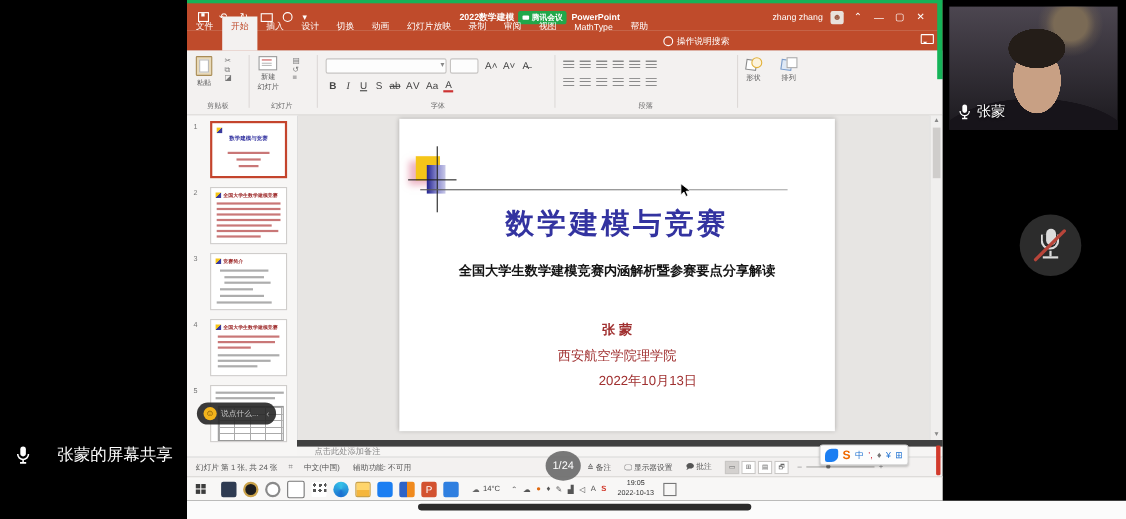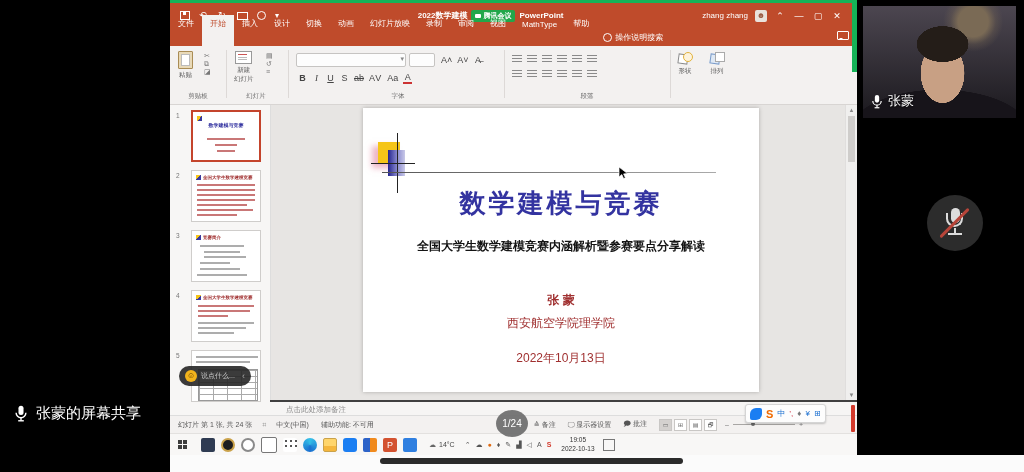--- a/index.html
+++ b/index.html
@@ -2,21 +2,21 @@
 <html><head>
 <meta charset="utf-8">
 <style>
   html,body{margin:0;padding:0;background:#000;}
   .screen{position:relative;width:1024px;height:472px;background:#000;overflow:hidden;
           font-family:"Liberation Sans","DejaVu Sans",sans-serif;color:#222;}
   .ab{position:absolute;}
   .flex{display:flex;align-items:center;}
 
   
-  .share-label{left:14px;top:404px;color:#fff;font-size:15px;display:flex;align-items:center;gap:8px;}
+  .share-label{left:14px;top:404px;color:#fff;font-size:15px;display:flex;align-items:center;gap:24px;}
 
   
   .ppt{left:170px;top:0;width:687px;height:433px;background:#e7e5e3;z-index:1;}
   .titlebar{left:0;top:0;width:687px;height:28px;background:#bf4b2b;border-top:3px solid #15b358;box-sizing:border-box;display:flex;align-items:center;color:#fff;font-size:8px;}
   .green-edge{right:0;top:0;width:5px;height:72px;background:#15b358;z-index:3;}
   .qat{display:flex;align-items:center;gap:9px;margin-left:10px;}
   .qat .ic{width:10px;height:9px;display:inline-block;color:#fff;font-size:9px;line-height:9px;}
   .ic-save{border:1px solid #fff;width:8px;height:7px;position:relative;}
   .ic-save:after{content:"";position:absolute;left:2px;top:0;width:3px;height:3px;background:#fff;}
   .ic-rect{border:1px solid #fff;width:9px;height:6px;}
@@ -71,21 +71,21 @@
   .slide-title{position:absolute;left:0;width:100%;top:78px;text-align:center;font-size:26px;font-weight:bold;color:#3333a0;letter-spacing:3px;}
   .slide-sub{position:absolute;left:0;width:100%;top:130px;text-align:center;font-size:12px;font-weight:bold;color:#141414;}
   .slide-red{position:absolute;left:0;width:100%;text-align:center;font-size:12px;color:#a03030;}
   .deco-y{position:absolute;left:15px;top:34px;width:22px;height:22px;background:#f5c518;box-shadow:-6px 4px 6px rgba(222,120,150,.55);}
   .deco-b{position:absolute;left:25px;top:42px;width:17px;height:26px;background:linear-gradient(90deg,#23238f,#8c8cd0 55%,#c9c9e8);}
   .deco-v{position:absolute;left:34px;top:25px;width:1px;height:60px;background:#222;}
   .deco-h1{position:absolute;left:8px;top:55px;width:44px;height:1px;background:#222;}
   .deco-h2{position:absolute;left:19px;top:64px;width:334px;height:1px;background:linear-gradient(90deg,#555,#aaa);}
 
   .scrollbar{left:675px;top:105px;width:12px;height:295px;background:#f0efee;border-left:1px solid #e0dedd;box-sizing:border-box;color:#888;font-size:6px;text-align:center;}
-  .notesbar{left:100px;top:400px;width:587px;height:15px;background:#f6f5f4;border-top:2px solid #404040;box-sizing:border-box;display:flex;align-items:flex-end;}
+  .notesbar{left:100px;top:400px;width:587px;height:15px;background:#f6f5f4;border-top:6px solid #404040;box-sizing:border-box;display:flex;align-items:center;}
   .statusbar{left:0;top:415px;width:687px;height:18px;background:#f3f1f0;border-top:1px solid #ddd;box-sizing:border-box;font-size:7px;color:#555;display:flex;align-items:center;}
   .viewbox{display:inline-block;width:11px;height:10px;border:1px solid #c9c7c5;margin-right:2px;text-align:center;font-size:6px;line-height:10px;color:#666;background:#fff;}
   .viewbox.active{background:#d4d1cf;}
   .zoomline{display:inline-block;width:62px;height:1px;background:#a8a6a4;position:relative;margin:0 4px;}
   .zoomline i{position:absolute;left:18px;top:-2px;width:4px;height:4px;background:#666;border-radius:50%;}
 
   
   .speakwin{left:727px;top:36px;width:128px;height:92px;z-index:6;box-shadow:0 1px 5px rgba(0,0,0,.5);}
   .speakhead{height:20px;background:#303030;display:flex;align-items:center;gap:4px;padding:0 5px;box-sizing:border-box;color:#eee;font-size:8px;}
   .speakbody{height:72px;position:relative;background:
@@ -329,21 +329,21 @@
     <div class="ab mainslide">
       <div class="deco-y"></div>
       <div class="deco-b"></div>
       <div class="deco-v"></div>
       <div class="deco-h1"></div>
       <div class="deco-h2"></div>
       <div class="slide-title">数学建模与竞赛</div>
       <div class="slide-sub">全国大学生数学建模竞赛内涵解析暨参赛要点分享解读</div>
       <div class="slide-red" style="top:207px;">西安航空学院理学院</div>
       <div class="slide-red" style="top:184px;font-weight:bold;">张  蒙</div>
-      <div class="slide-red" style="top:242px;">2022年10月13日</div>
+      <div class="slide-red" style="top:230px;padding-left:28px;">2022年10月13日</div>
     </div>
     <div class="ab cursor">
       <svg width="11" height="14" viewBox="0 0 11 14">
           <path d="M1 1 L1 11 L3.8 8.6 L5.6 12.6 L7.4 11.8 L5.6 7.9 L9.5 7.6 Z" fill="#000" stroke="#fff" stroke-width="0.7"></path>
         </svg>
     </div>
 
     <div class="ab scrollbar">
       <div style="padding-top:2px;">▲</div>
       <div style="margin:3px 2px;height:46px;background:#cfcdcb;"></div>

